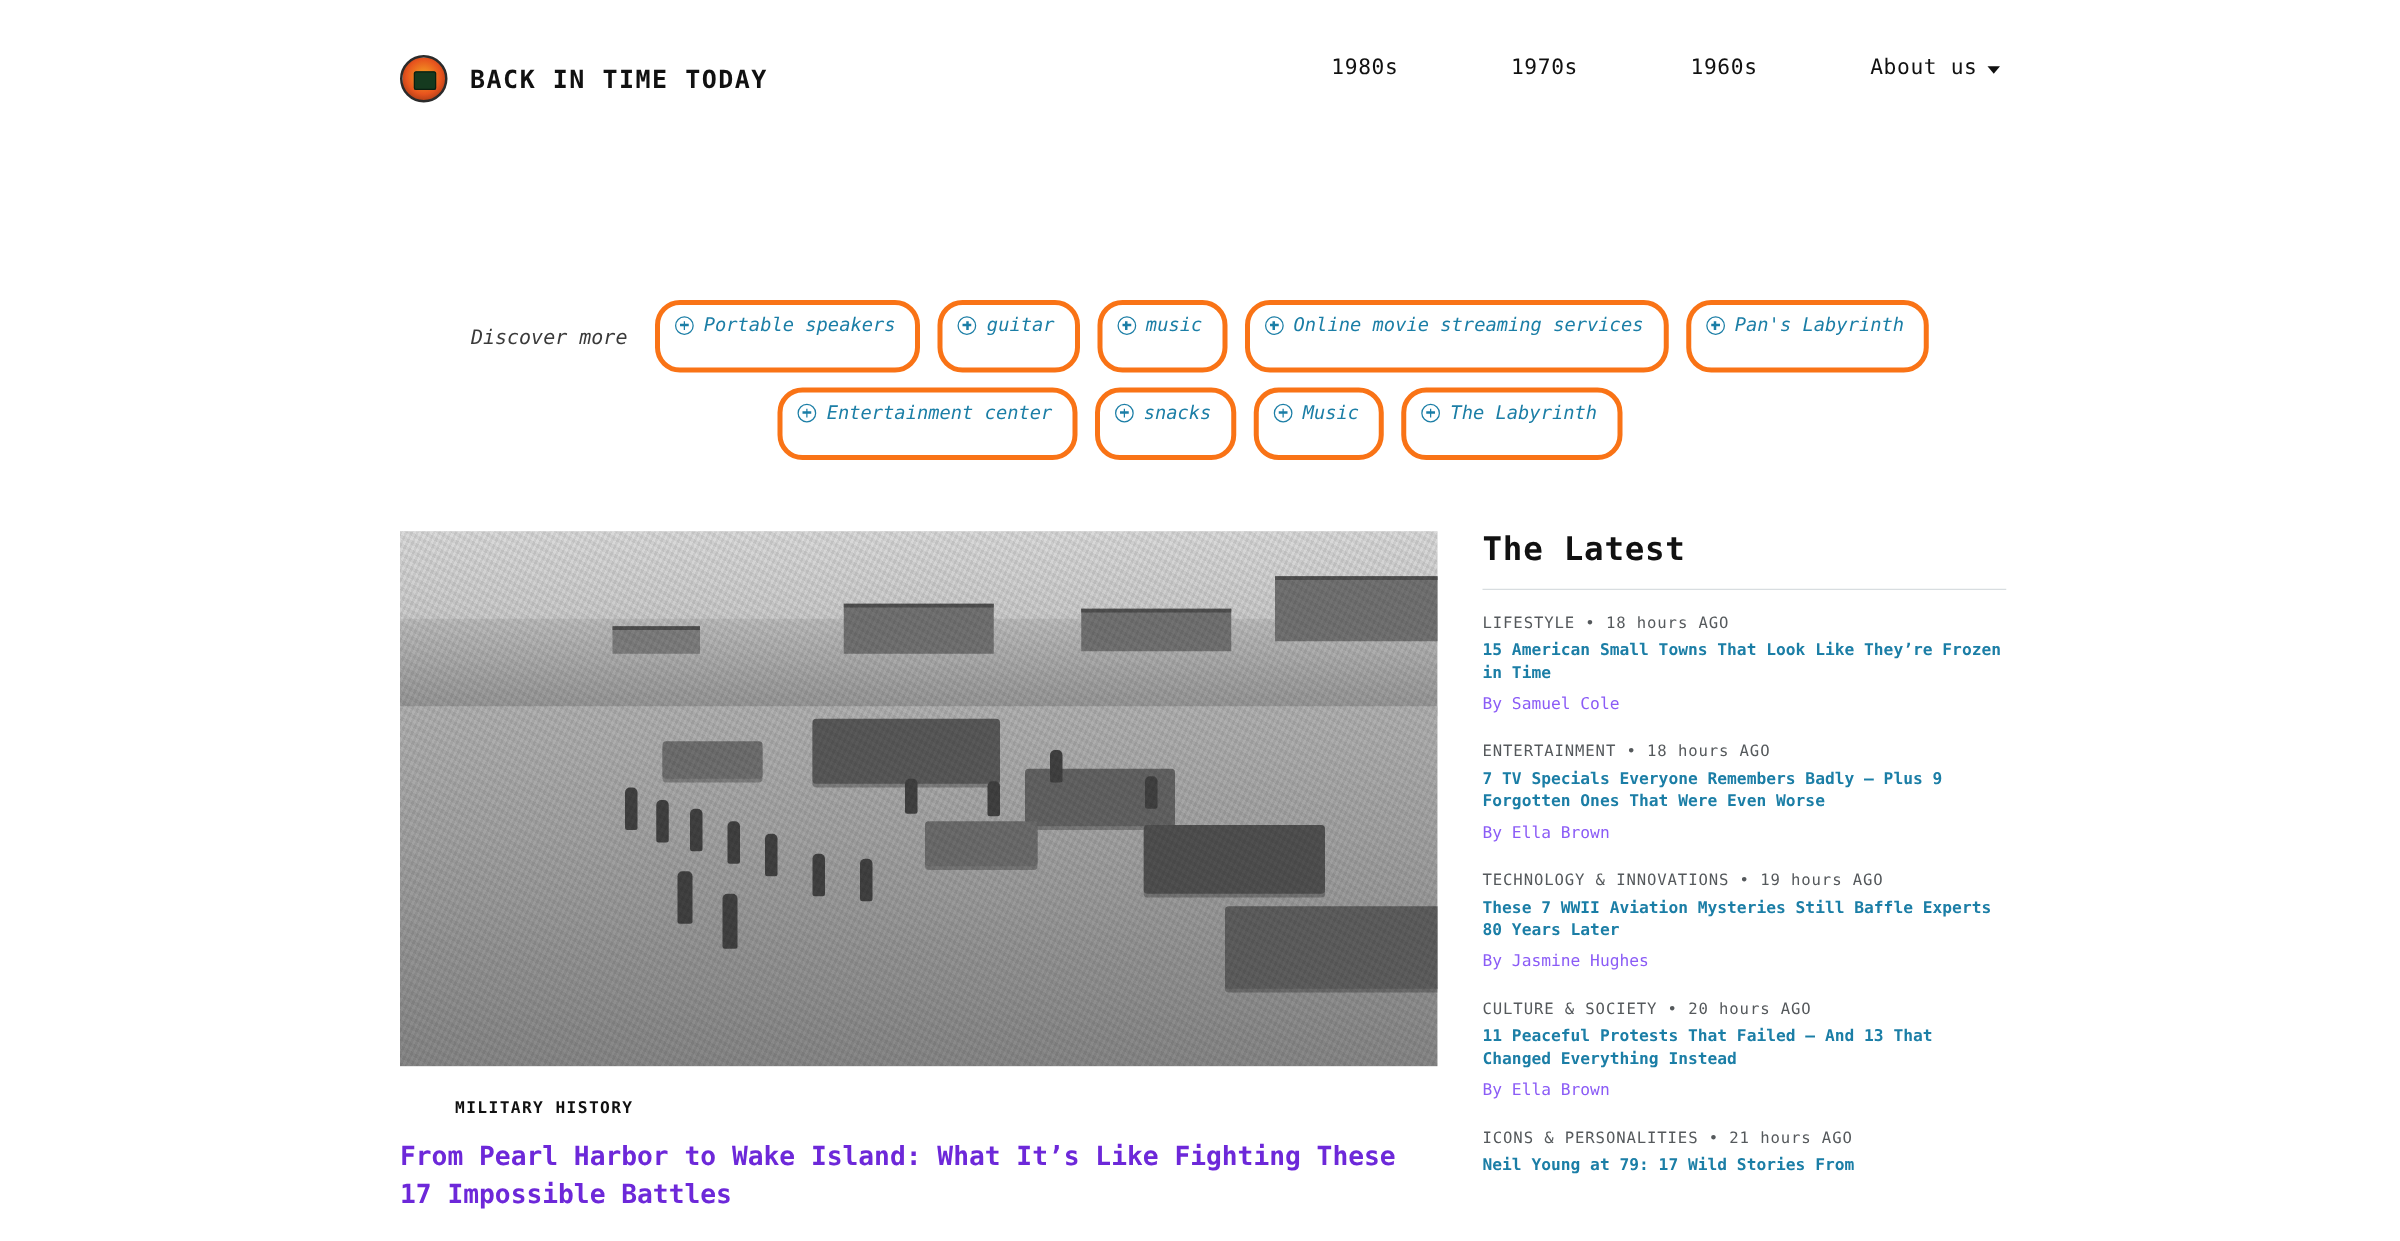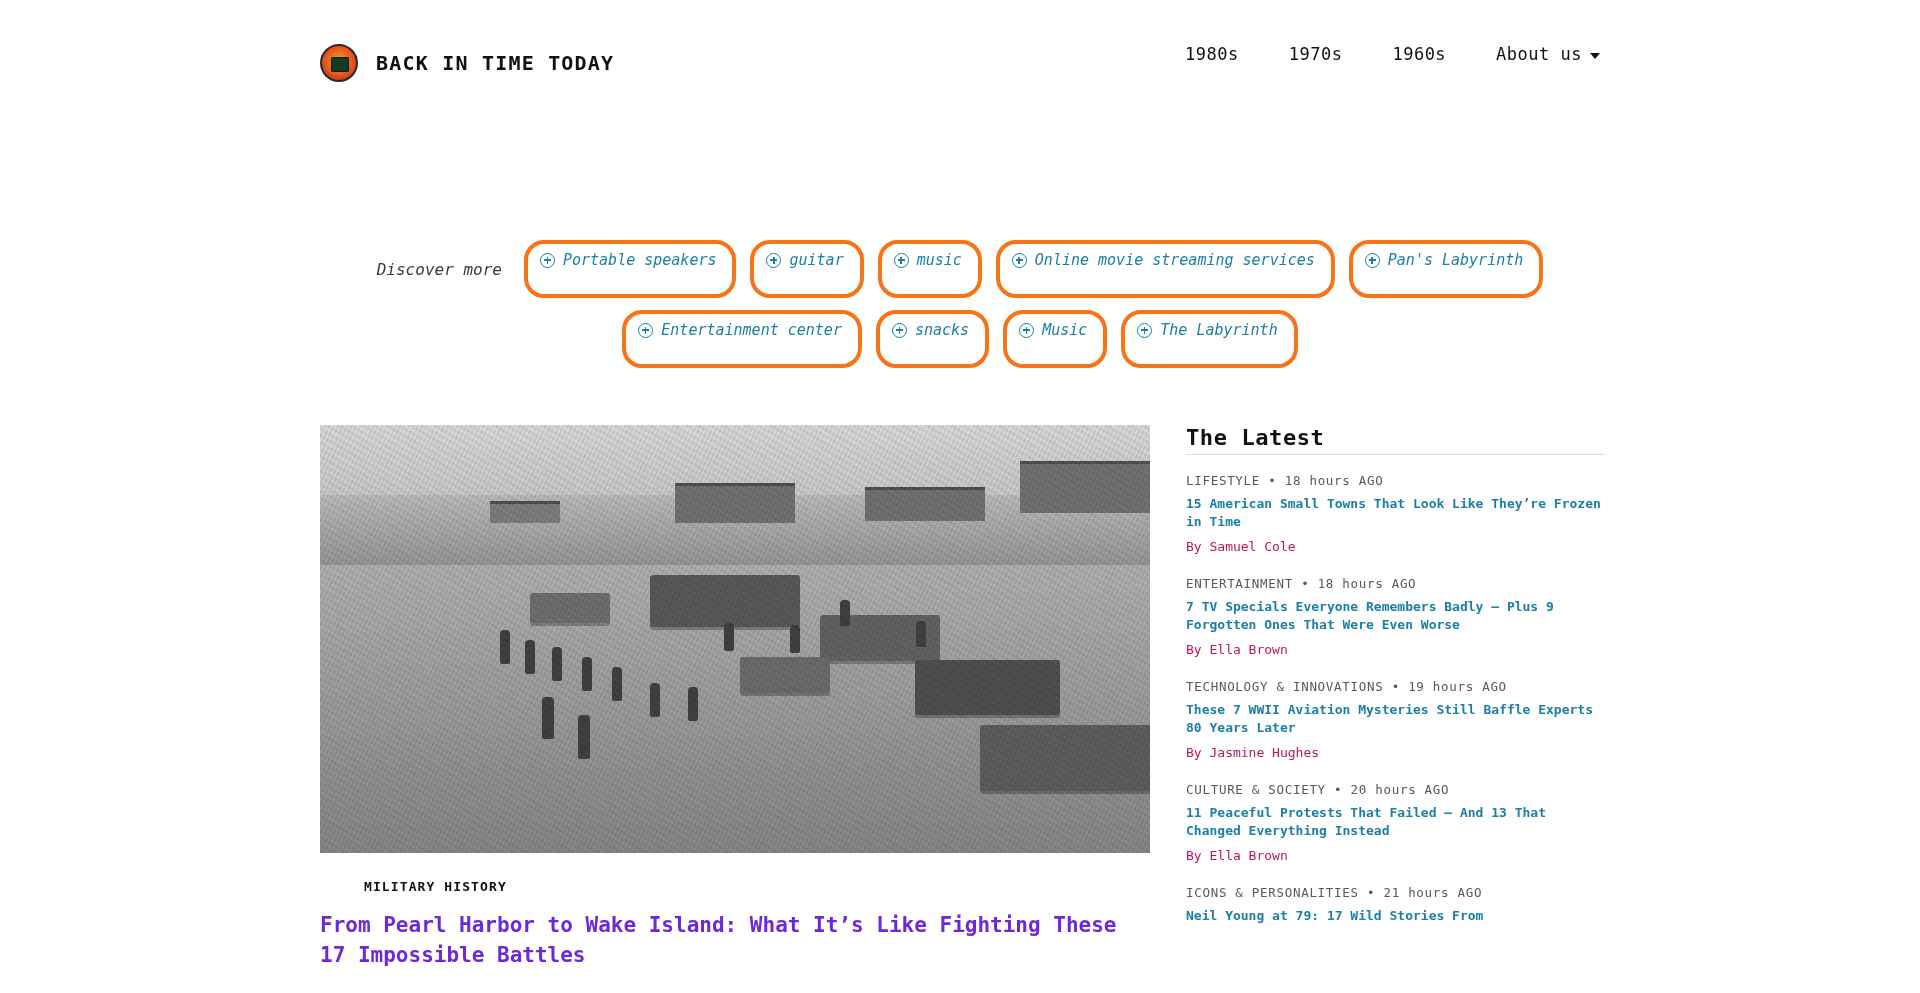--- a/index.html
+++ b/index.html
@@ -60,21 +60,21 @@
     font-weight: bold;
     color: #111111;
     white-space: nowrap;
   }
   .nav {
     position: absolute;
     right: 320px;
     top: 44px;
     display: flex;
     align-items: center;
-    gap: 50px;
+    gap: 90px;
     text-align: right;
   }
   .nav-item {
     font-size: 17px;
     color: #111111;
     letter-spacing: 0.5px;
     text-decoration: none;
     white-space: nowrap;
   }
   .nav-item.with-caret {
@@ -227,46 +227,46 @@
     margin-top: 20px;
     font-size: 16px;
     line-height: 1.6;
     color: #2b2b2b;
     max-width: 830px;
   }
 
   
   .latest-col { width: 440px; }
   .latest-title {
-    font-size: 22px;
+    font-size: 26px;
     font-weight: bold;
     color: #111111;
     letter-spacing: 0.6px;
-    padding-bottom: 4px;
+    padding-bottom: 16px;
     border-bottom: 1px solid #d8dde0;
     margin: 0 0 18px 0;
   }
   .latest-item { margin-bottom: 22px; }
   .latest-meta {
     font-size: 12.5px;
     letter-spacing: 0.7px;
     color: #55595c;
     margin-bottom: 7px;
   }
   .latest-headline {
     font-size: 13px;
     line-height: 1.42;
     color: #1b7ea6;
     font-weight: bold;
     cursor: pointer;
   }
   .latest-byline {
     margin-top: 7px;
     font-size: 13px;
-    color: #be185d;
+    color: #8b5cf6;
   }
 </style>
 </head>
 <body>
 
 <div class="page">
 
   <div class="header">
     <div class="brand">
       <div class="logo"></div>

